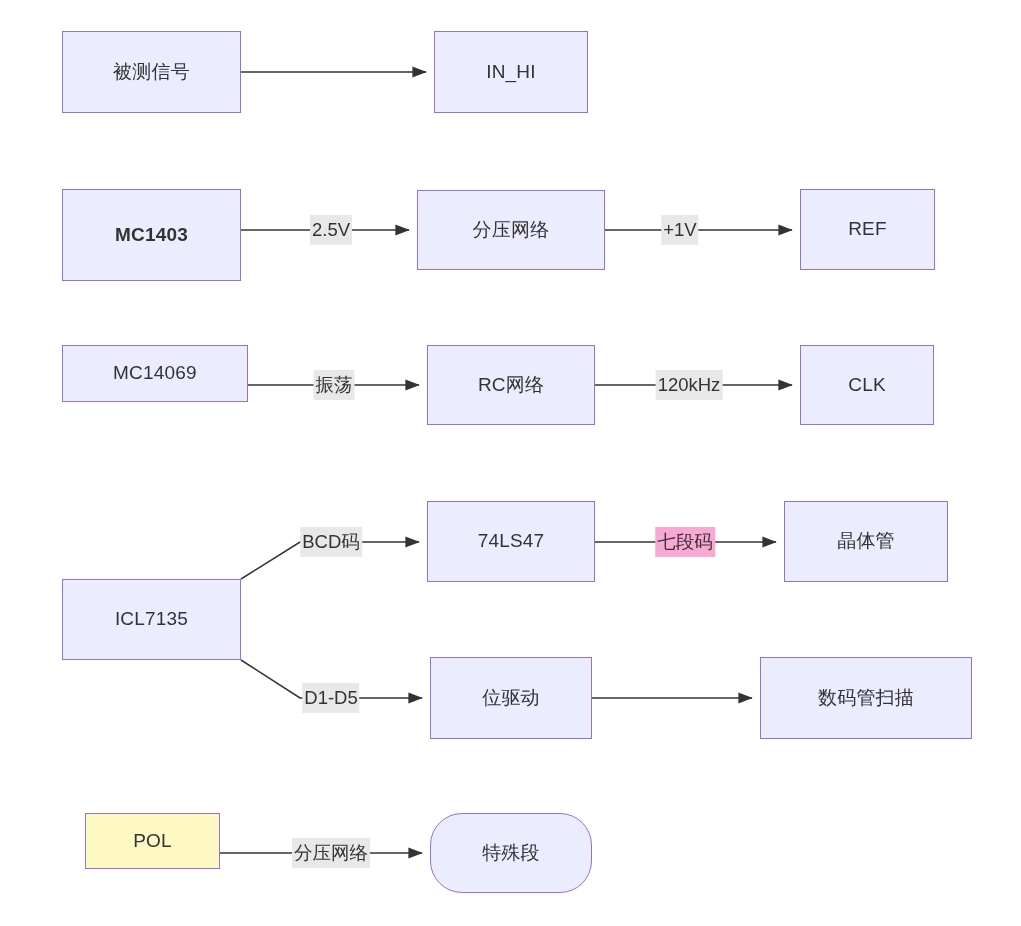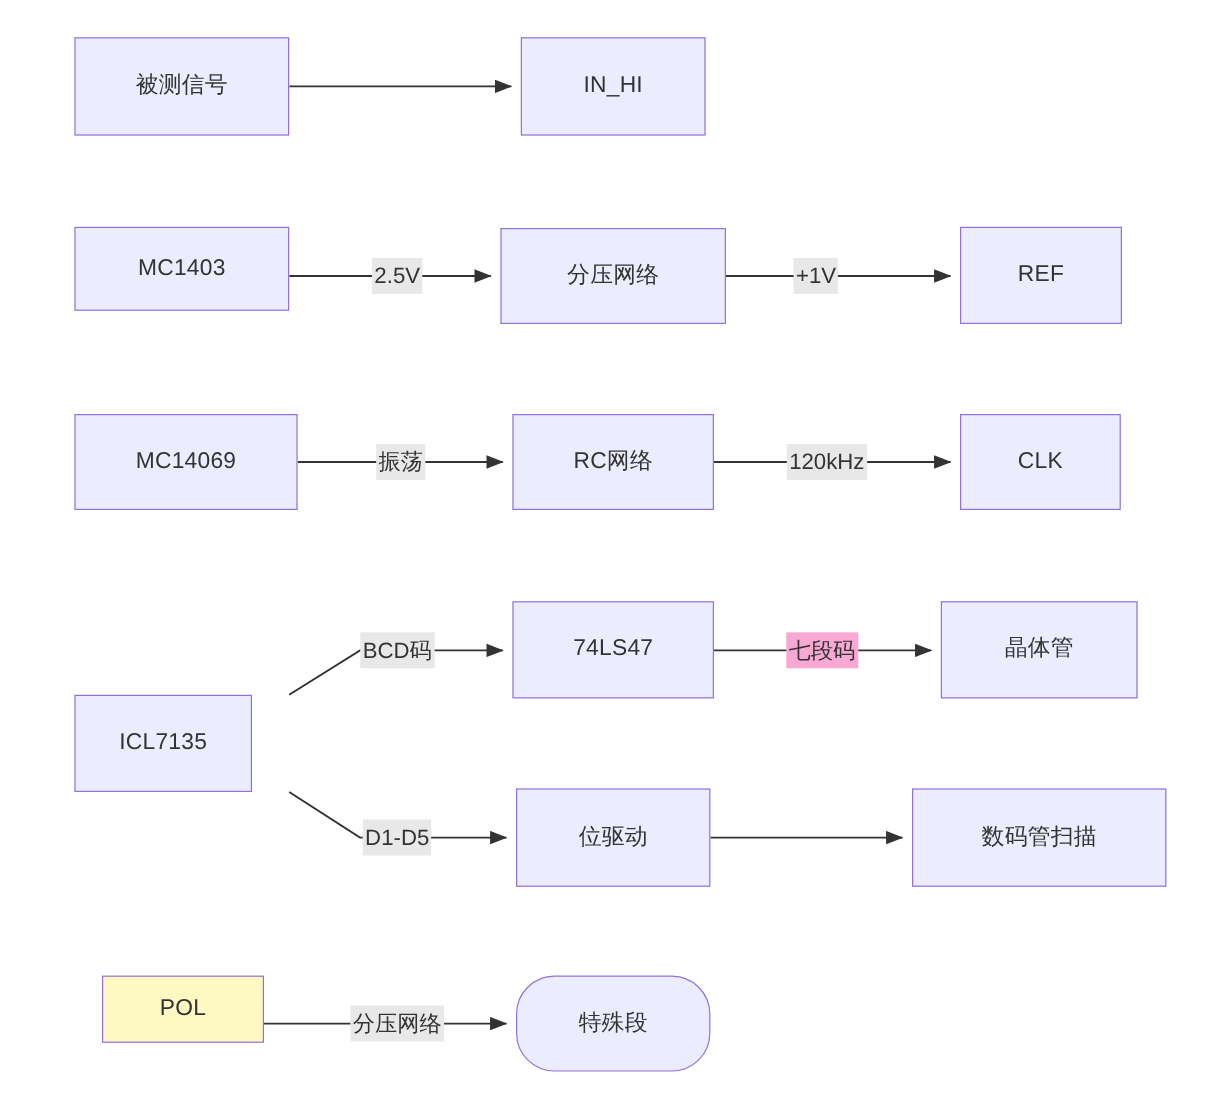--- a/index.html
+++ b/index.html
@@ -78,39 +78,39 @@
       </g>
   </svg>
 
   <div id="node-layer">
       <div class="node" style="left: 62px; top: 31px; width: 179px; height: 82px; background: rgb(236, 236, 255); border-color: rgb(147, 112, 219); color: rgb(51, 51, 51); text-align: right;">
         <span>被测信号</span>
       </div>
       <div class="node" style="left: 434px; top: 31px; width: 154px; height: 82px; background: rgb(236, 236, 255); border-color: rgb(147, 112, 219); color: rgb(51, 51, 51);">
         <span>IN_HI</span>
       </div>
-      <div class="node" style="left: 62px; top: 189px; width: 179px; height: 70px; background: rgb(236, 236, 255); border-color: rgb(147, 112, 219); color: rgb(51, 51, 51);">
+      <div class="node" style="left: 62px; top: 189px; width: 179px; height: 92px; background: rgb(236, 236, 255); border-color: rgb(147, 112, 219); color: rgb(51, 51, 51); font-weight: bold;">
         <span>MC1403</span>
       </div>
       <div class="node" style="left: 417px; top: 190px; width: 188px; height: 80px; background: rgb(236, 236, 255); border-color: rgb(147, 112, 219); color: rgb(51, 51, 51);">
         <span>分压网络</span>
       </div>
       <div class="node" style="left: 800px; top: 189px; width: 135px; height: 81px; background: rgb(236, 236, 255); border-color: rgb(147, 112, 219); color: rgb(51, 51, 51);">
         <span>REF</span>
       </div>
-      <div class="node" style="left: 62px; top: 345px; width: 186px; height: 80px; background: rgb(236, 236, 255); border-color: rgb(147, 112, 219); color: rgb(51, 51, 51);">
+      <div class="node" style="left: 62px; top: 345px; width: 186px; height: 57px; background: rgb(236, 236, 255); border-color: rgb(147, 112, 219); color: rgb(51, 51, 51);">
         <span>MC14069</span>
       </div>
       <div class="node" style="left: 427px; top: 345px; width: 168px; height: 80px; background: rgb(236, 236, 255); border-color: rgb(147, 112, 219); color: rgb(51, 51, 51);">
         <span>RC网络</span>
       </div>
       <div class="node" style="left: 800px; top: 345px; width: 134px; height: 80px; background: rgb(236, 236, 255); border-color: rgb(147, 112, 219); color: rgb(51, 51, 51);">
         <span>CLK</span>
       </div>
-      <div class="node" style="left: 62px; top: 579px; width: 148px; height: 81px; background: rgb(236, 236, 255); border-color: rgb(147, 112, 219); color: rgb(51, 51, 51);">
+      <div class="node" style="left: 62px; top: 579px; width: 179px; height: 81px; background: rgb(236, 236, 255); border-color: rgb(147, 112, 219); color: rgb(51, 51, 51);">
         <span>ICL7135</span>
       </div>
       <div class="node" style="left: 427px; top: 501px; width: 168px; height: 81px; background: rgb(236, 236, 255); border-color: rgb(147, 112, 219); color: rgb(51, 51, 51);">
         <span>74LS47</span>
       </div>
       <div class="node" style="left: 784px; top: 501px; width: 164px; height: 81px; background: rgb(236, 236, 255); border-color: rgb(147, 112, 219); color: rgb(51, 51, 51);">
         <span>晶体管</span>
       </div>
       <div class="node" style="left: 430px; top: 657px; width: 162px; height: 82px; background: rgb(236, 236, 255); border-color: rgb(147, 112, 219); color: rgb(51, 51, 51);">
         <span>位驱动</span>

